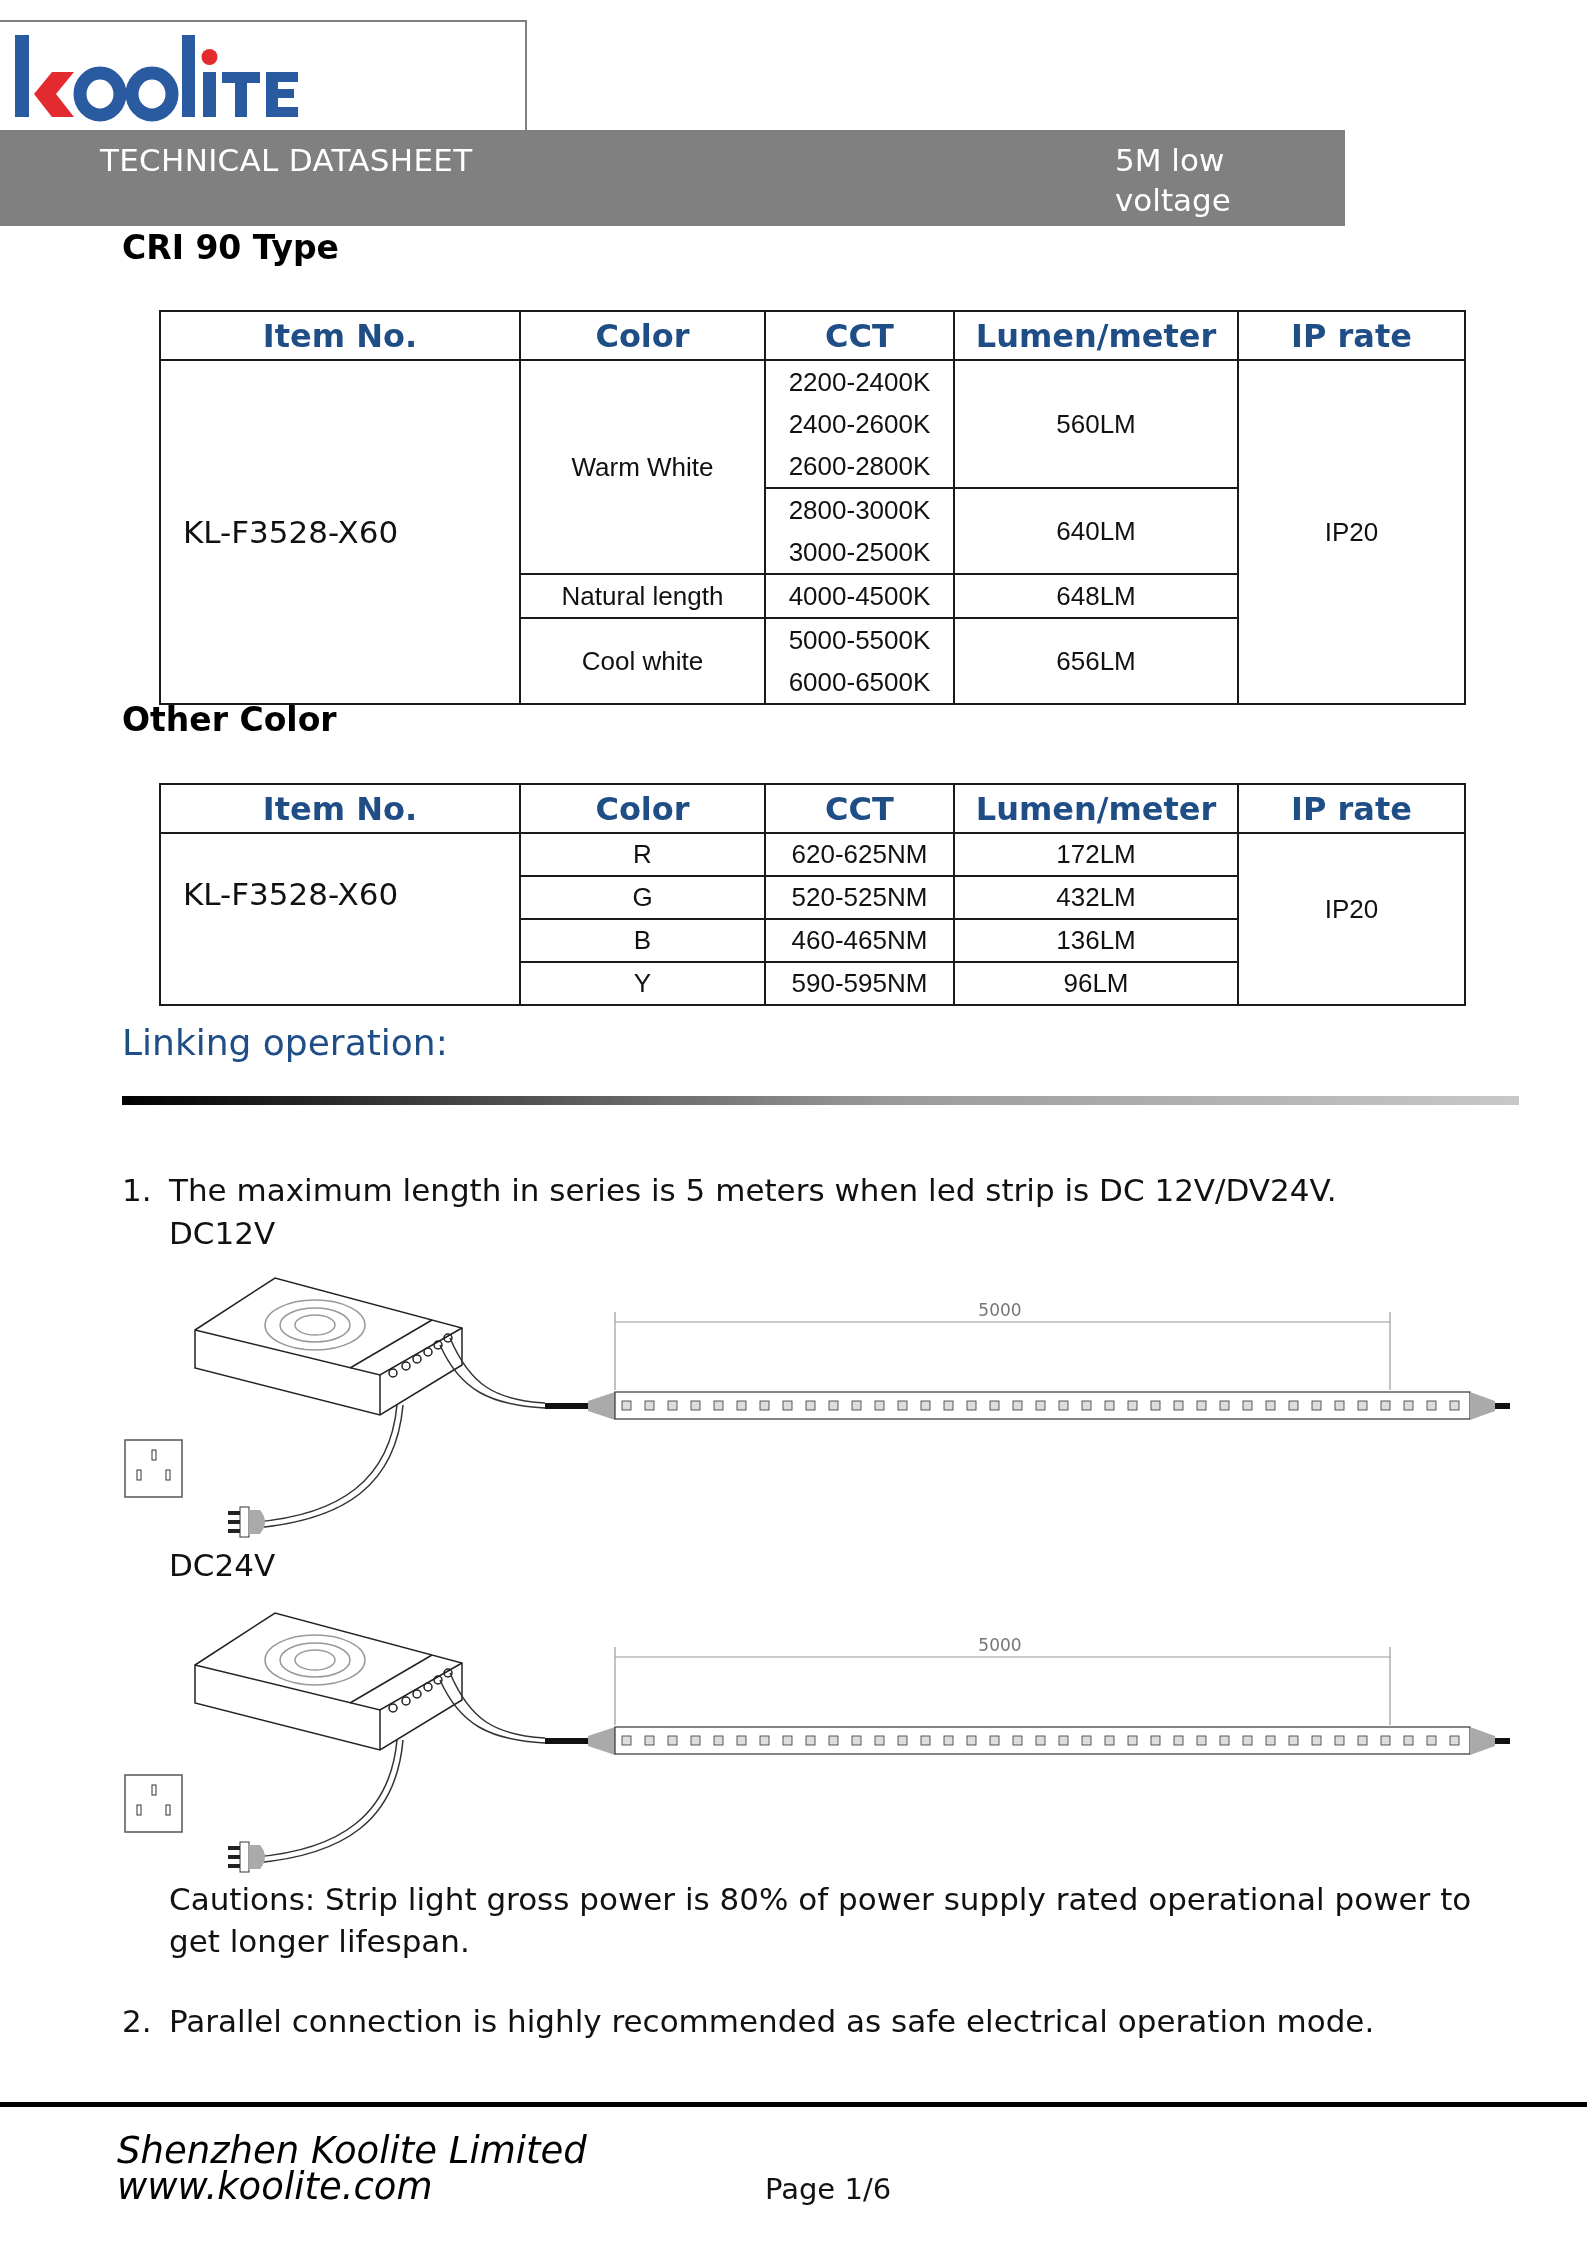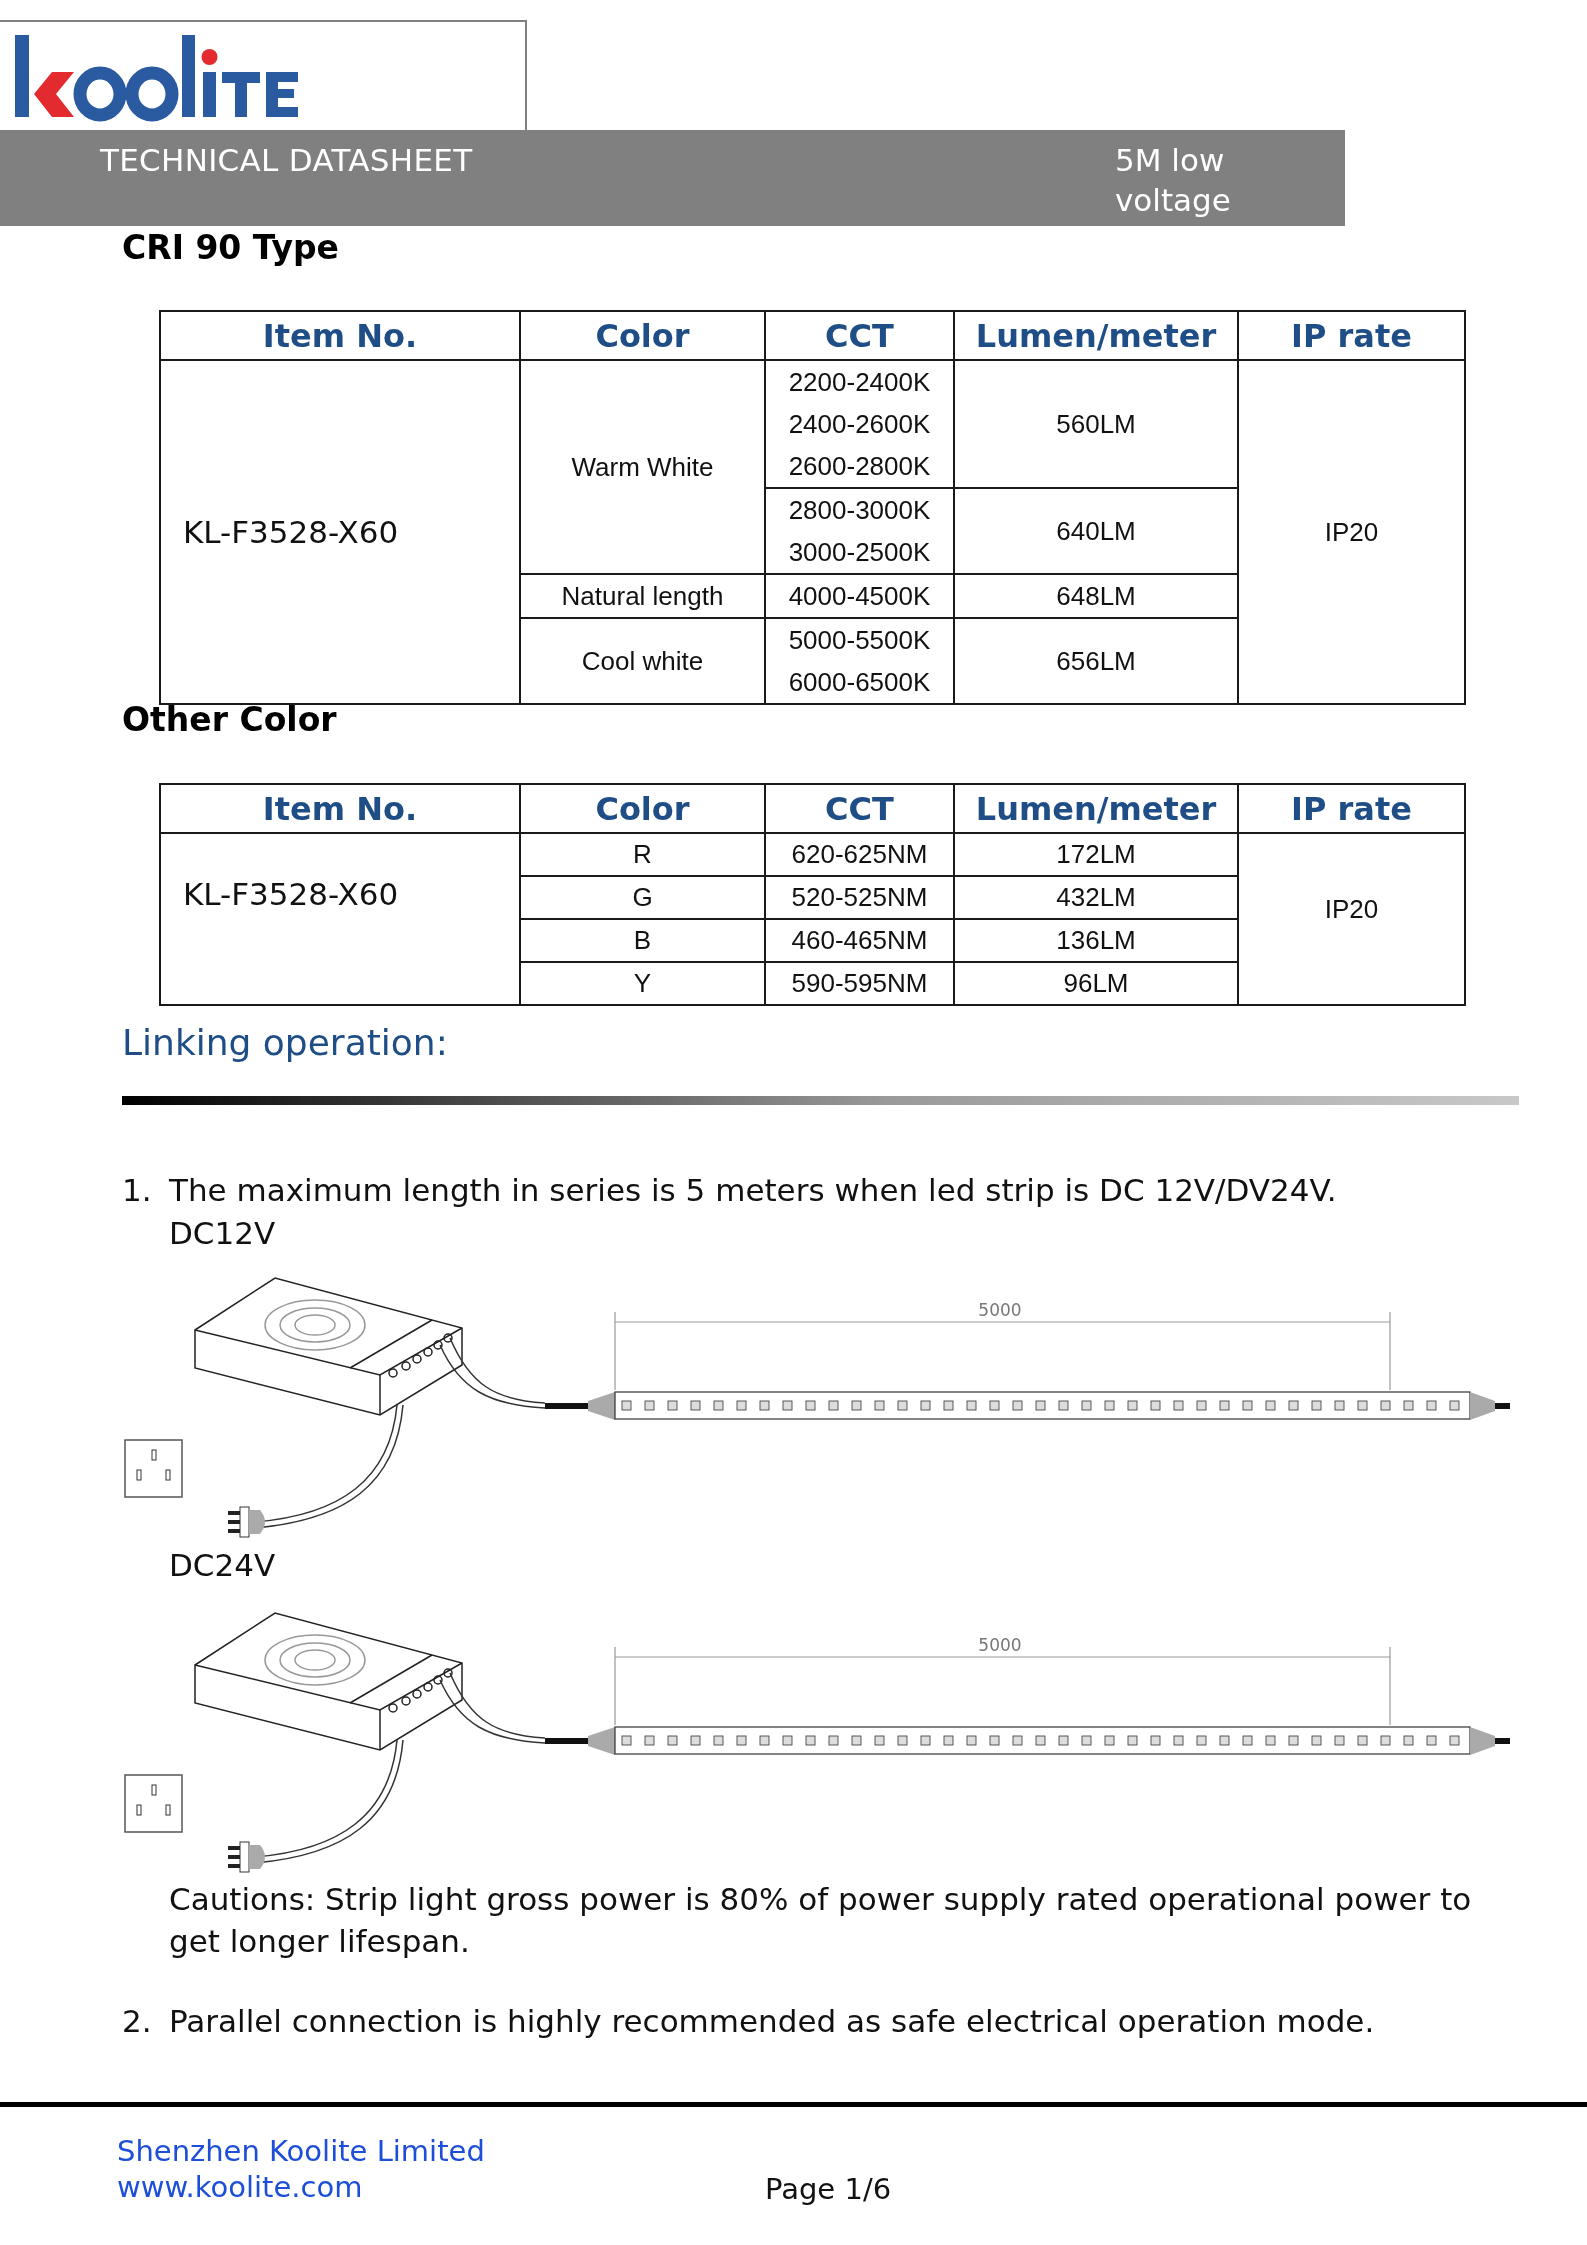--- a/index.html
+++ b/index.html
@@ -39,21 +39,21 @@
   .dc24 { left: 169px; top: 1547px; }
   .caution { left: 169px; top: 1878px; line-height: 42px; width: 1330px; }
   .p2 { left: 122px; top: 2003px; }
   .p2 .num { display: inline-block; width: 47px; }
 
   .diagram { position: absolute; left: 110px; width: 1400px; }
   .diag1 { top: 1270px; height: 270px; }
   .diag2 { top: 1605px; height: 270px; }
 
   .footer-rule { position: absolute; left: 0; top: 2102px; width: 1587px; height: 5px; background: #000; }
-  .footer-co { position: absolute; left: 117px; top: 2133px; font-size: 29px; line-height: 36px; color: #1d4ed8; }
+  .footer-co { position: absolute; left: 117px; top: 2133px; font-size: 37px; line-height: 36px; color: #000000; font-style: italic; }
   .footer-page { position: absolute; left: 765px; top: 2172px; font-size: 29px; color: #111; }
 </style>
 </head>
 <body>
 
 <div class="logo-box"></div>
 <svg class="logo" viewBox="0 0 290 95">
 
   <rect x="3" y="5" width="14" height="82" fill="#2a5aa0"></rect>
 

